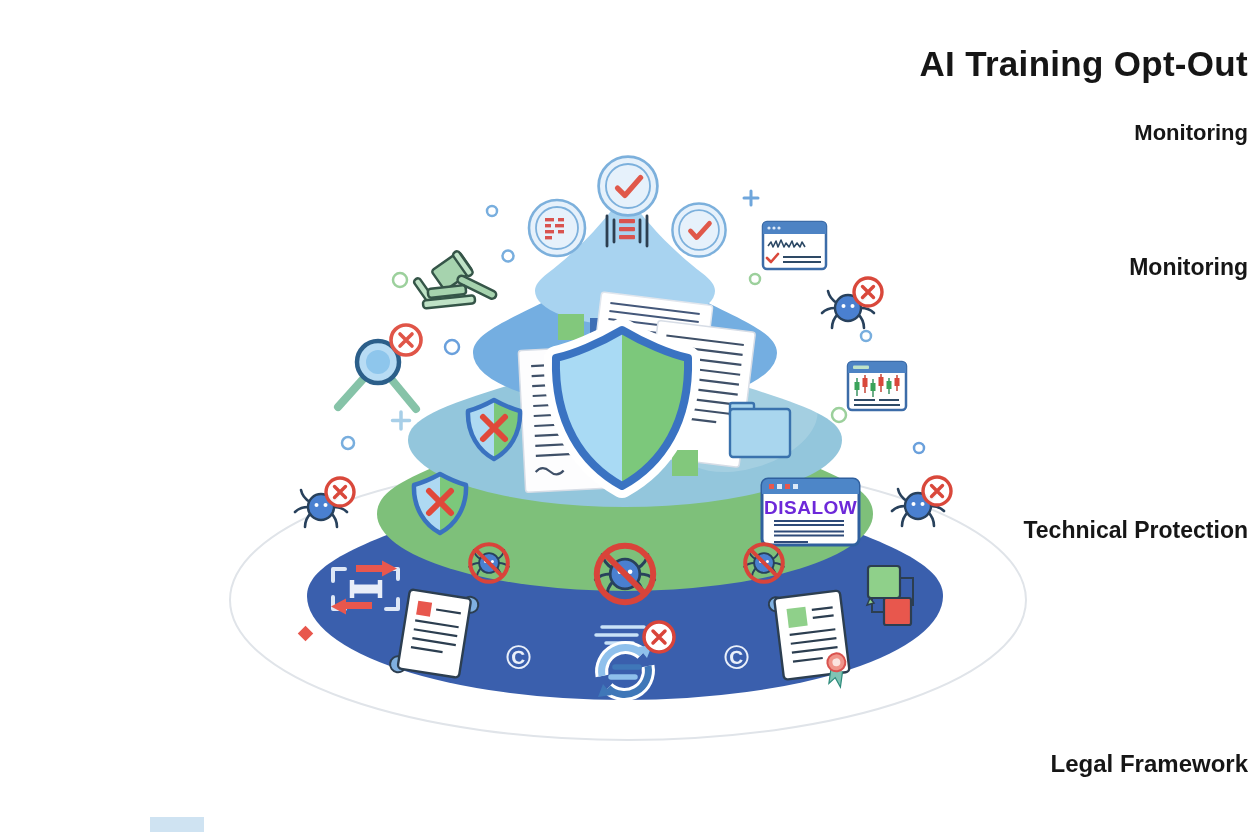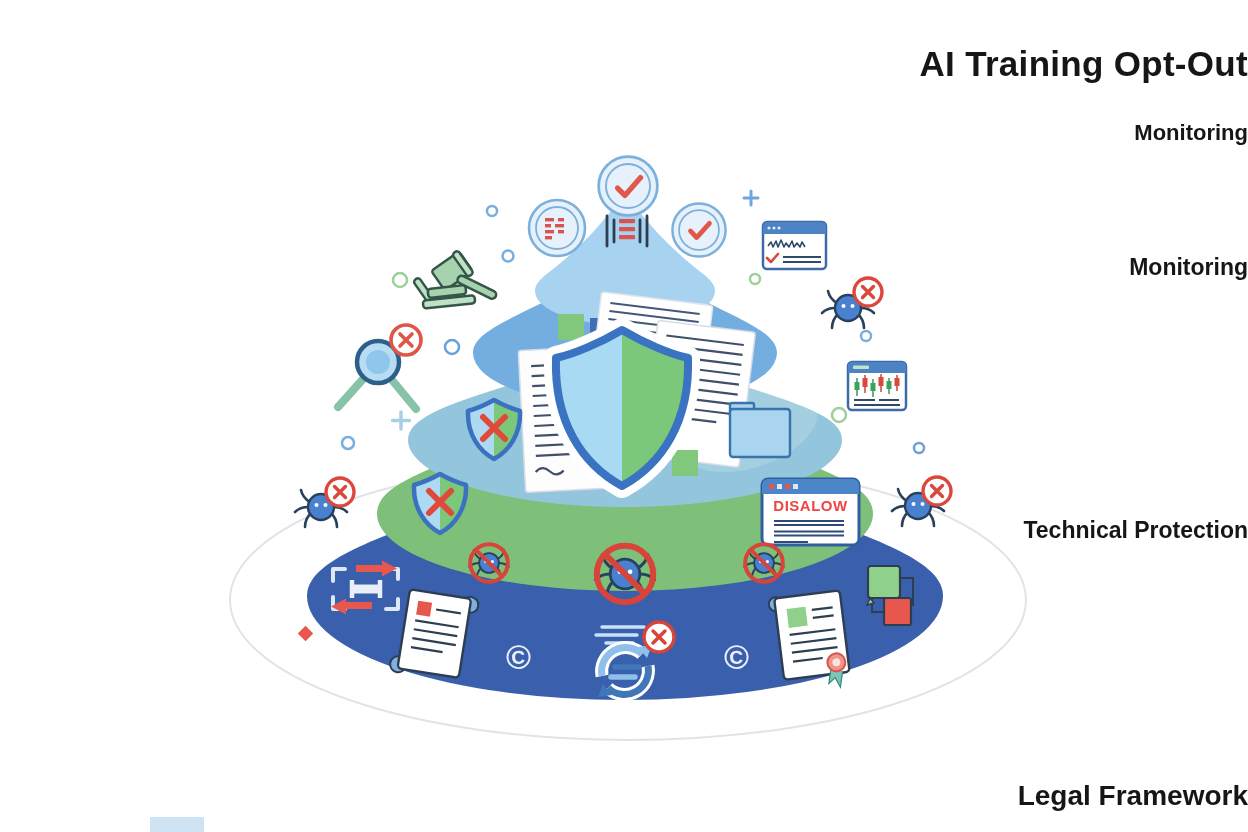--- a/index.html
+++ b/index.html
@@ -4,23 +4,23 @@
 <style>
   html,body{margin:0;padding:0;background:#ffffff;}
   .stage{position:relative;width:1248px;height:832px;background:#ffffff;overflow:hidden;
          font-family:"Liberation Sans", sans-serif;}
   .art{position:absolute;left:0;top:0;}
   .lbl{position:absolute;left:0;right:0;text-align:right;font-weight:bold;color:#161616;}
   .title{top:44px;font-size:35px;letter-spacing:0.3px;}
   .cap-top{top:120px;font-size:22px;}
   .tier-mon{top:254px;font-size:23px;}
   .tier-tech{top:517px;font-size:23px;margin-left:-6px;}
-  .cap-bottom{top:780px;font-size:28px;margin-left:6px;}
+  .cap-bottom{top:750px;font-size:24px;margin-left:6px;}
   .disallow{position:absolute;left:764px;top:497px;width:93px;text-align:center;
-            font-size:15px;font-weight:bold;color:#ef4444;letter-spacing:0.5px;}
+            font-size:19px;font-weight:bold;color:#6d28d9;letter-spacing:0.5px;}
   .cpy{position:absolute;top:638px;font-size:34px;font-weight:bold;color:#eaf0fa;}
   .cpy1{left:506px;} .cpy2{left:724px;}
 </style>
 </head>
 <body>
 
 <div class="stage">
 
 <svg class="art" width="1248" height="832" viewBox="0 0 1248 832">
   <defs>

